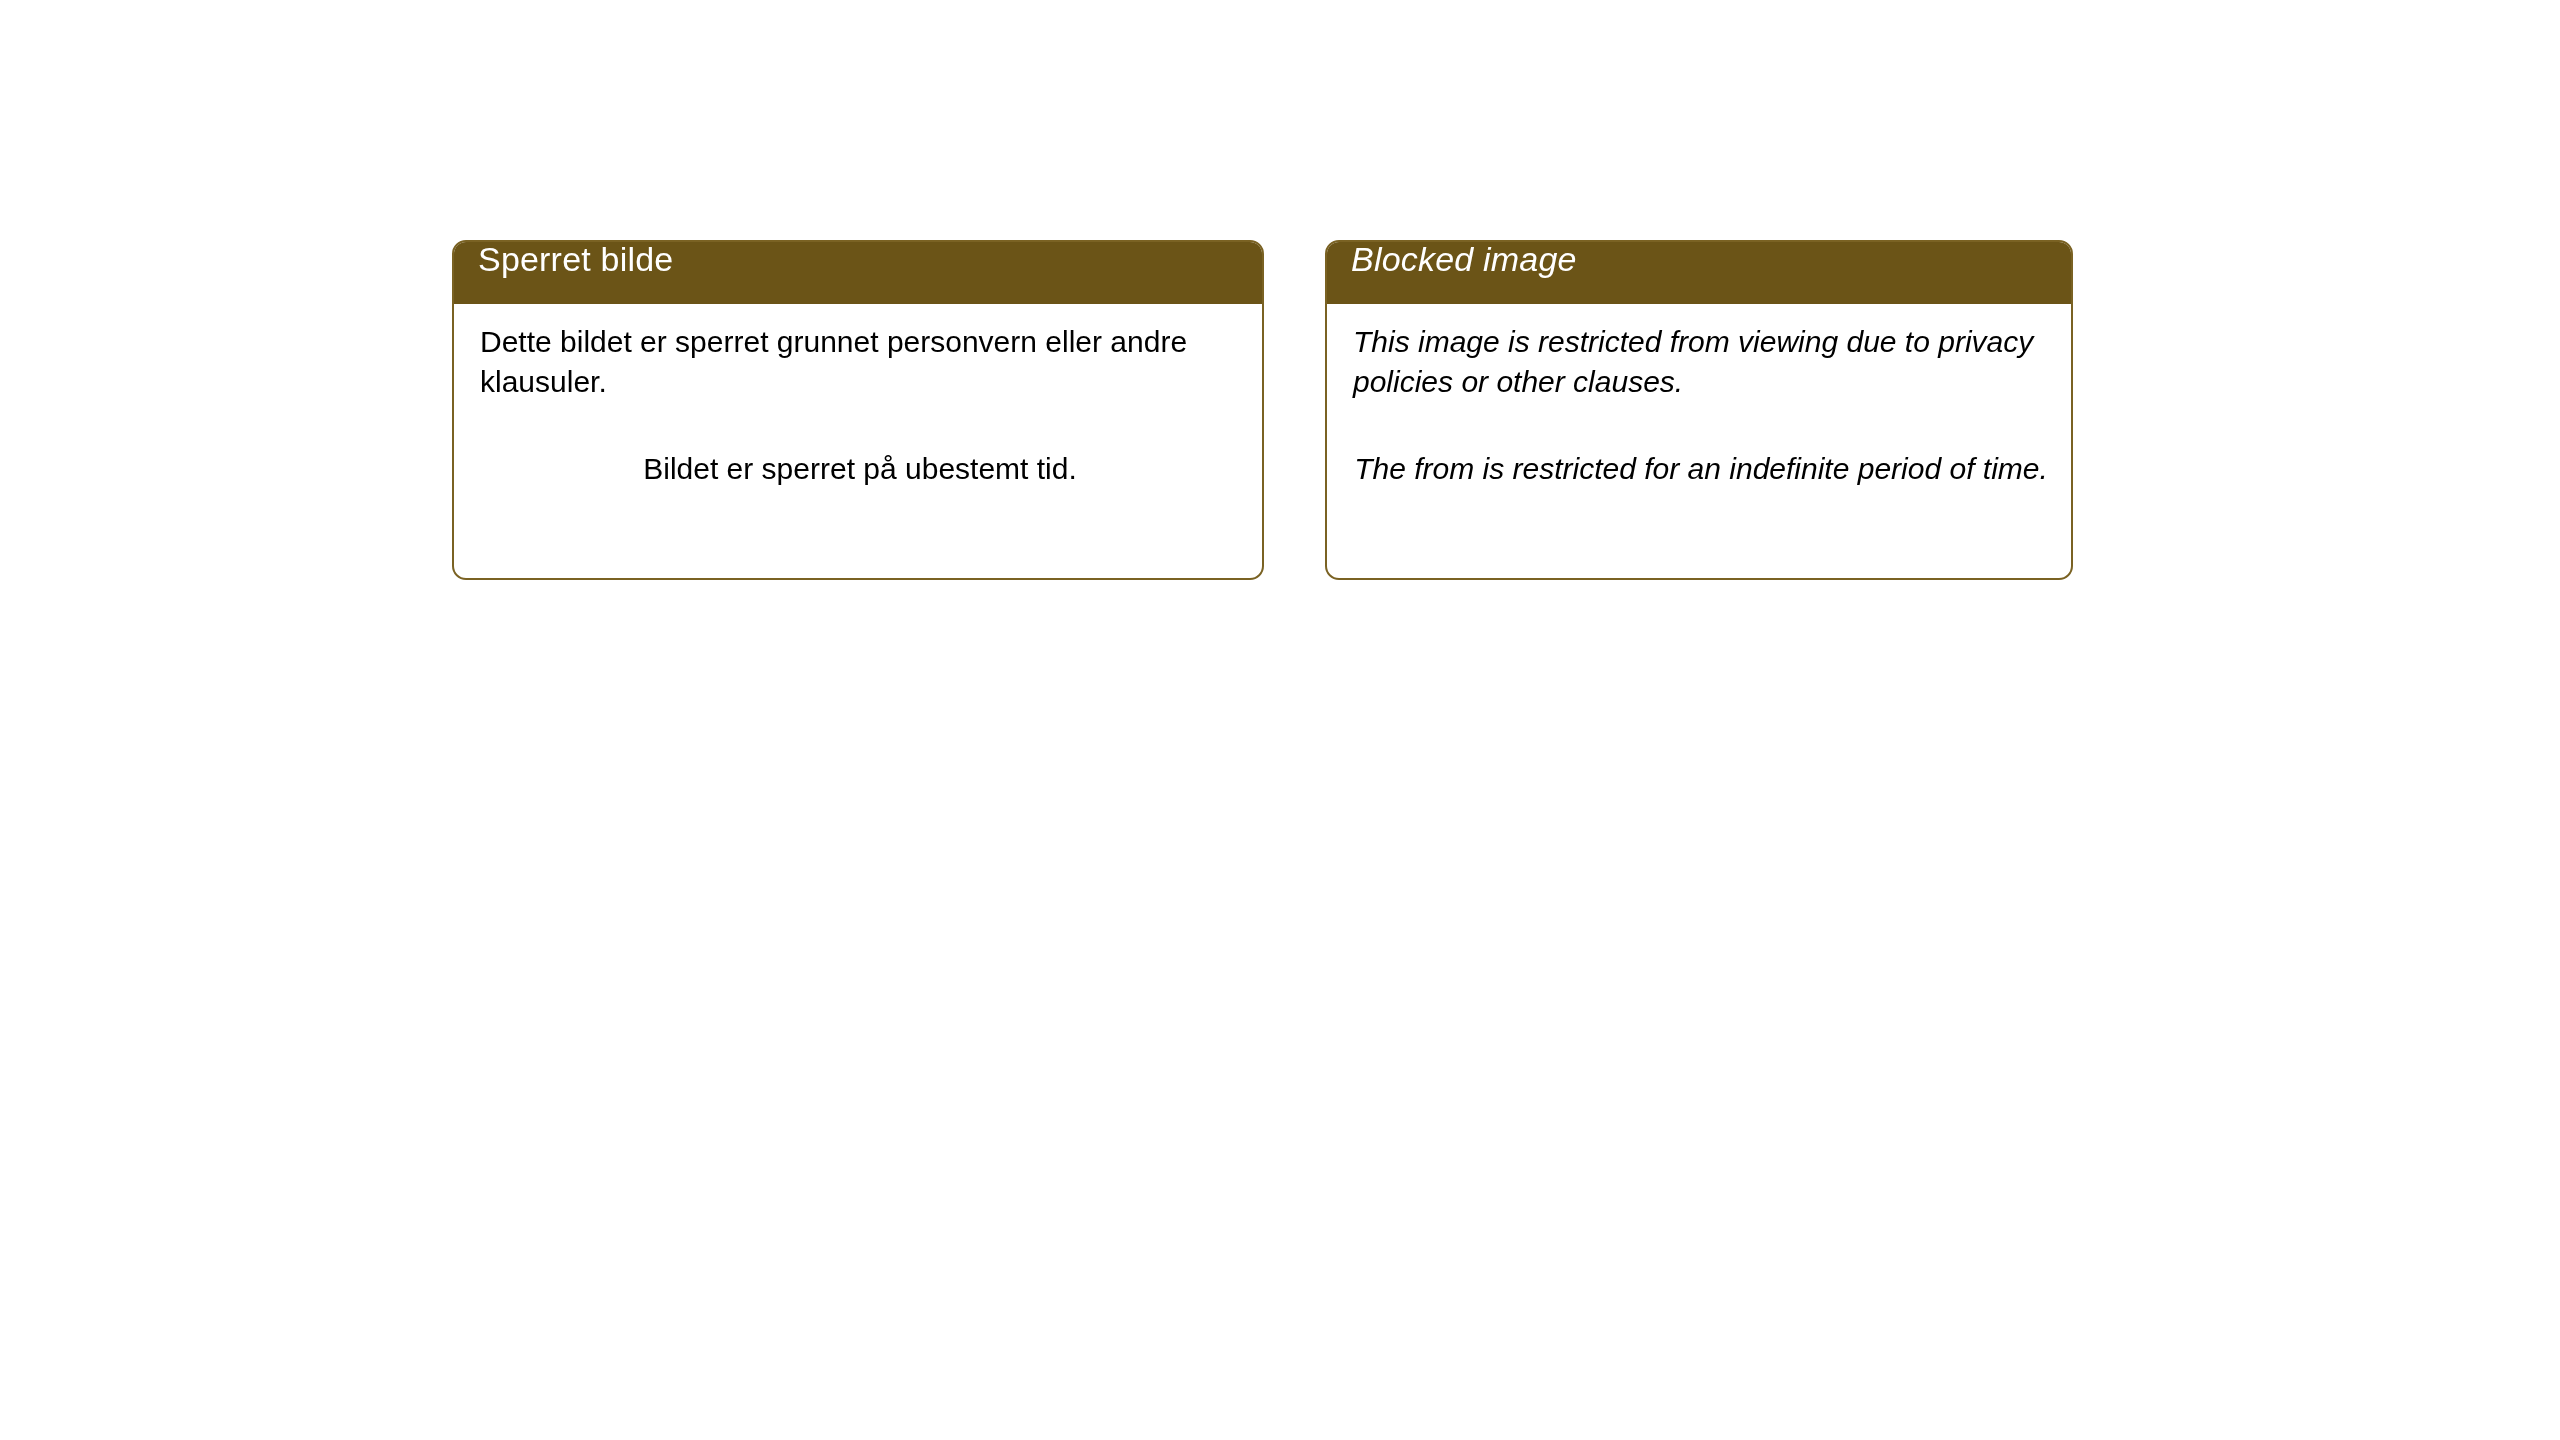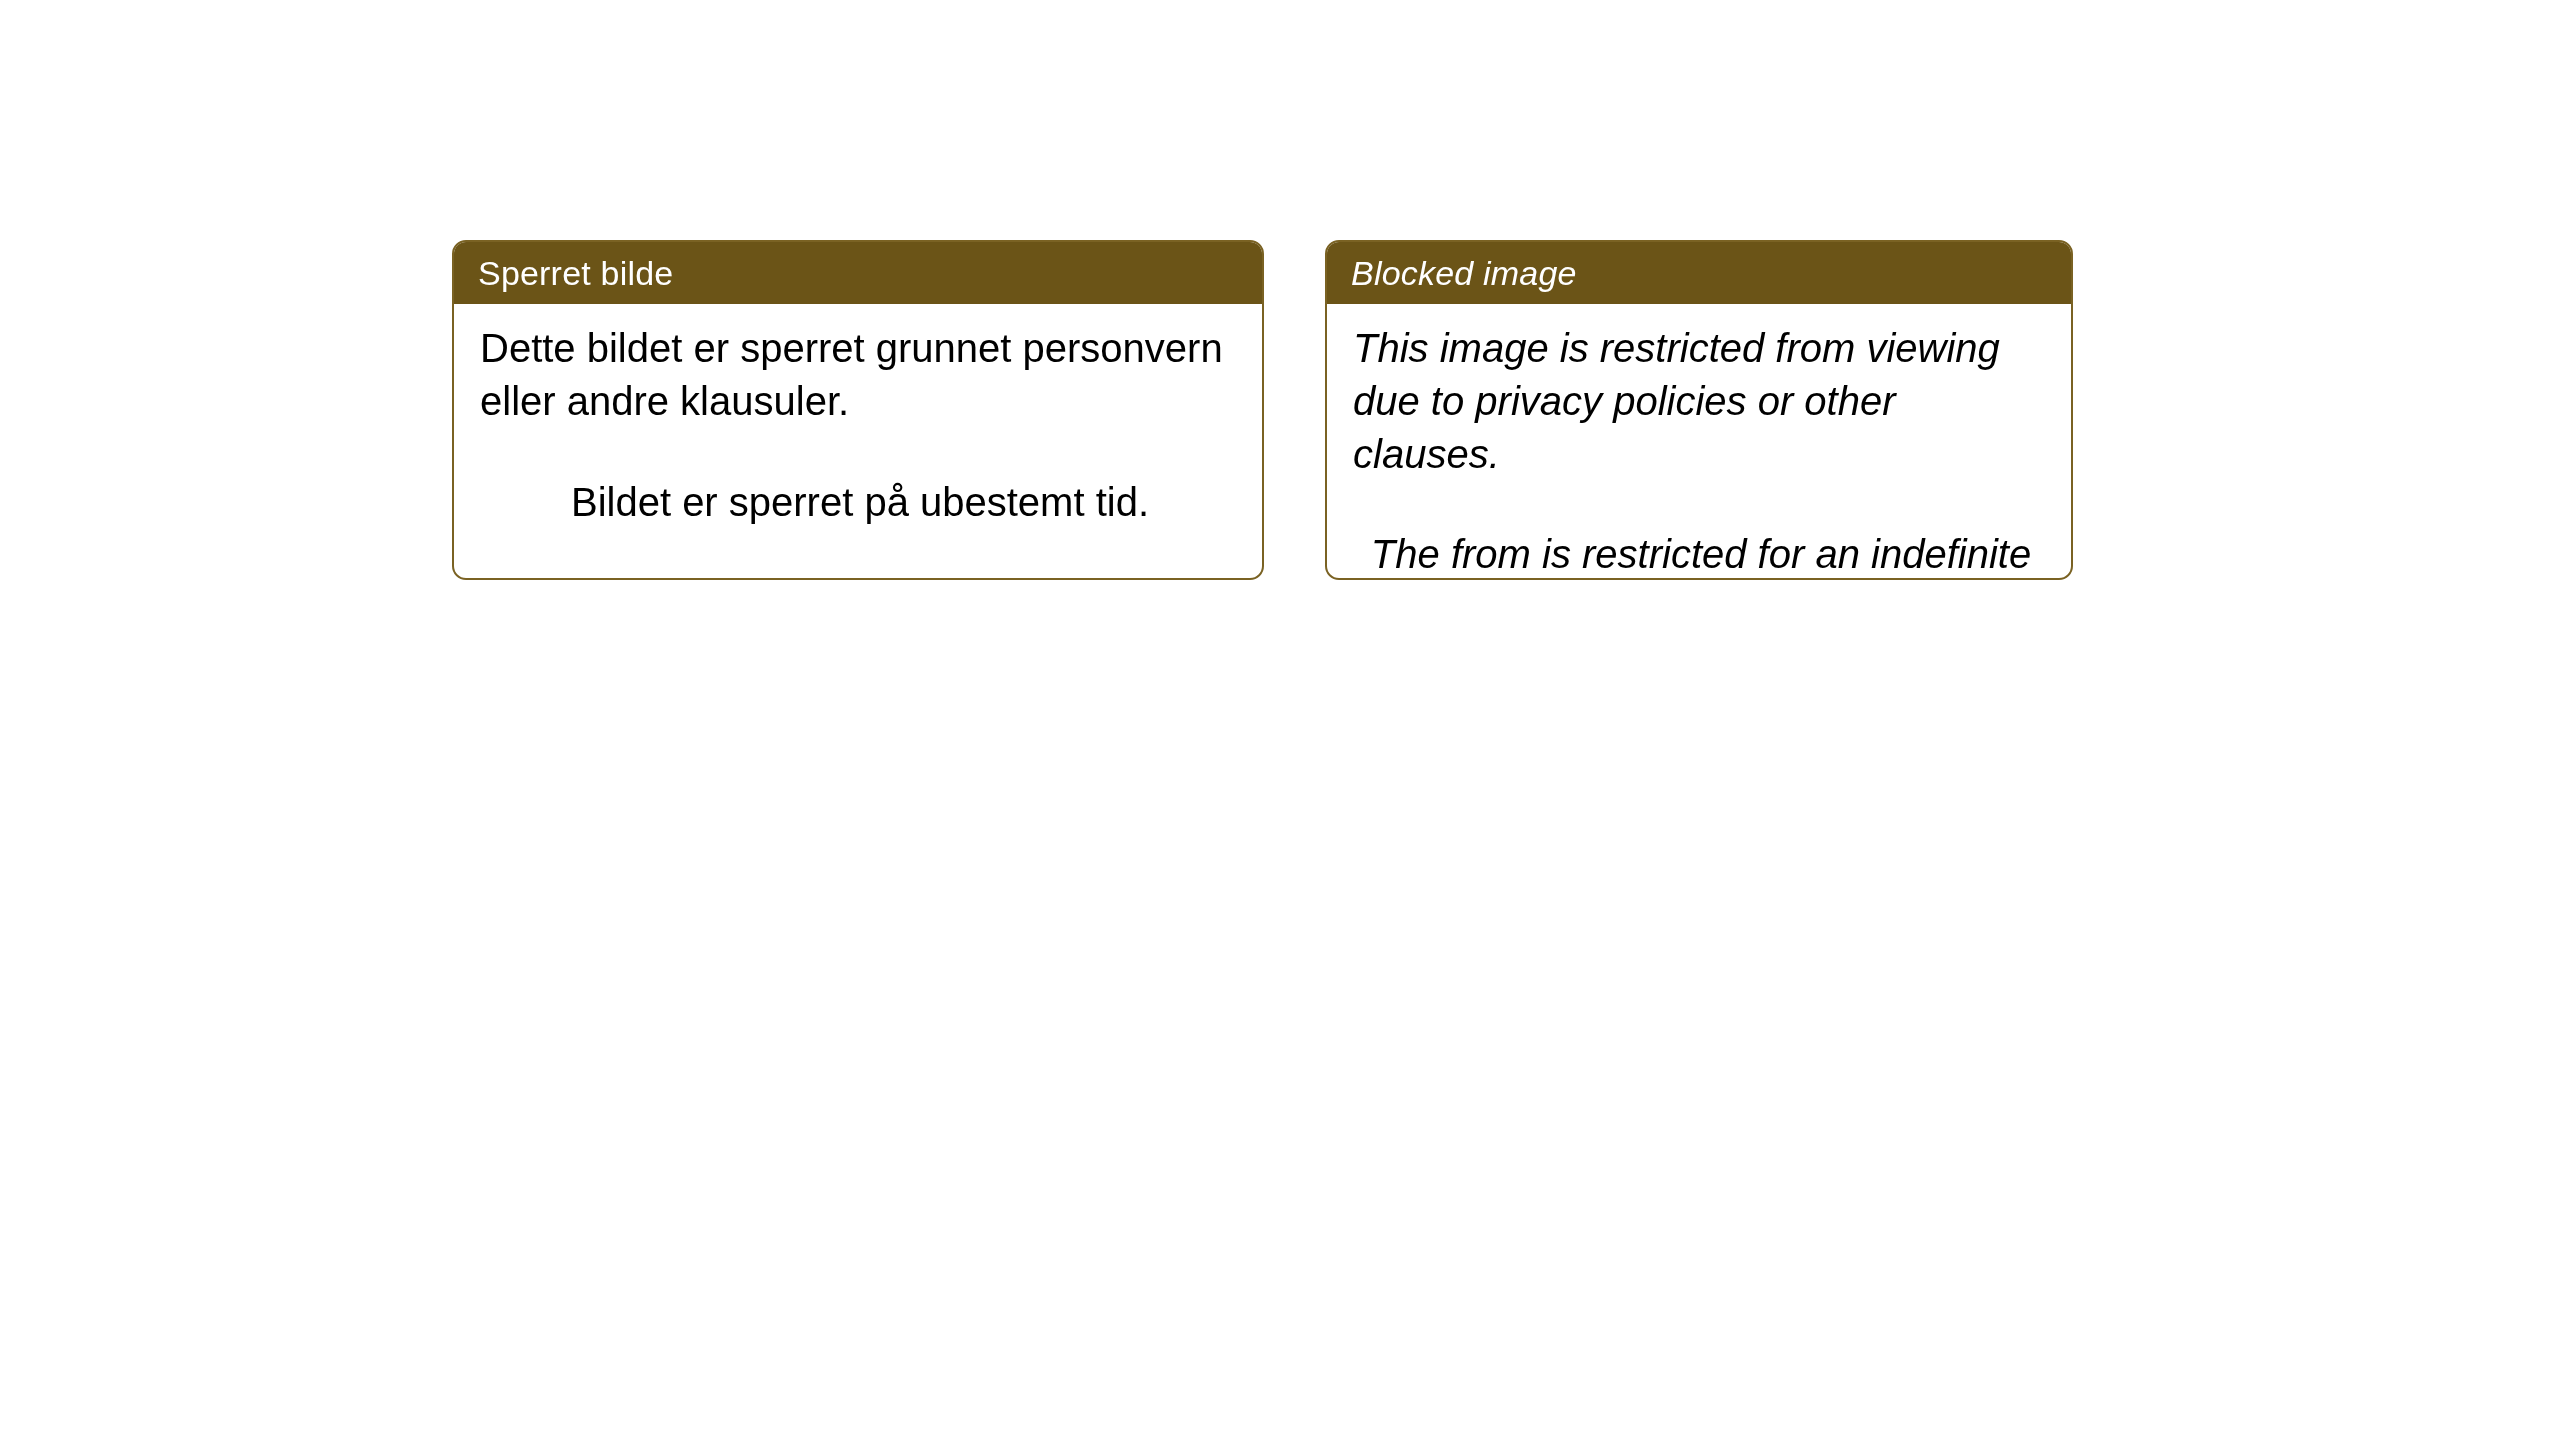--- a/index.html
+++ b/index.html
@@ -43,21 +43,20 @@
   .panel-en {
     left: 1325px;
     width: 748px;
     font-style: italic;
   }
 
   .panel-header {
     height: 62px;
     background: #6b5417;
     display: flex;
-    align-items: center;
     padding: 0 0 0 24px;
     box-sizing: border-box;
   }
 
   .panel-header-title {
     color: #ffffff;
     font-size: 34px;
     font-weight: 400;
     line-height: 1;
     letter-spacing: 0.2px;
@@ -65,21 +64,21 @@
   }
 
   .panel-body {
     padding: 18px 22px 0 26px;
     box-sizing: border-box;
   }
 
   .panel-body p {
     margin: 0;
     color: #000000;
-    font-size: 40px;
+    font-size: 30px;
     line-height: 1.32;
     font-weight: 400;
   }
 
   .panel-body p.spaced {
     margin-top: 48px;
     text-align: center;
   }
 </style>
 </head>

